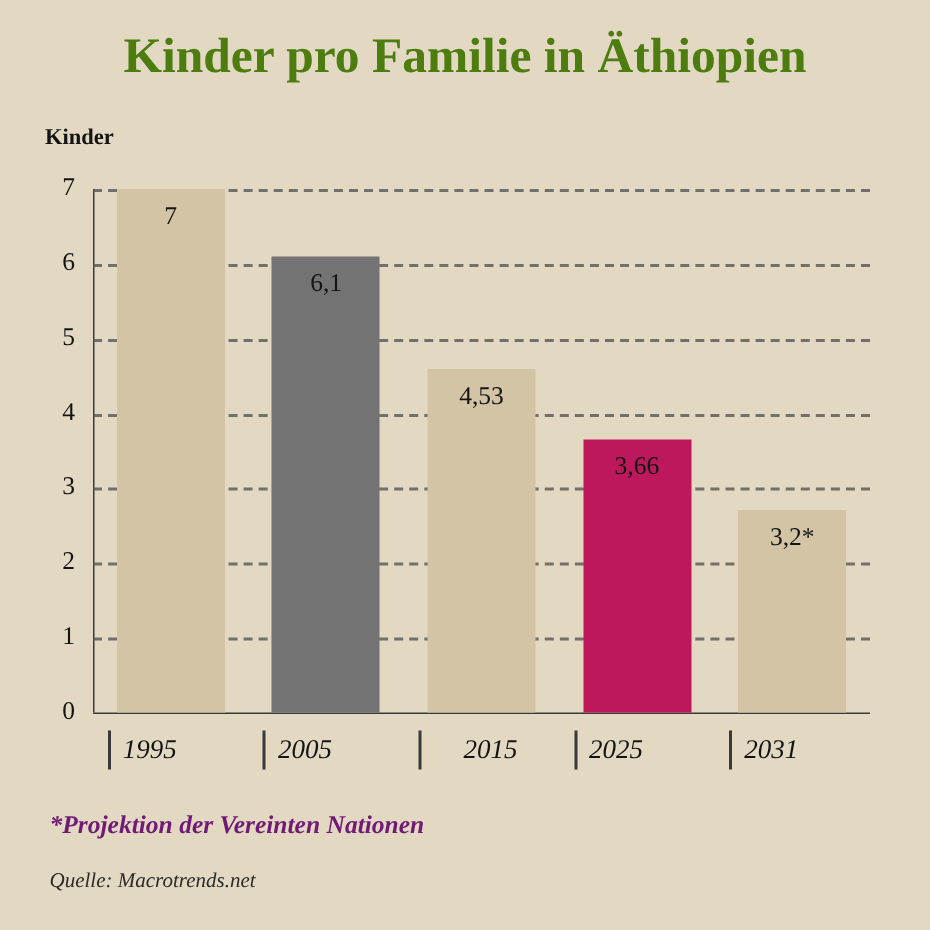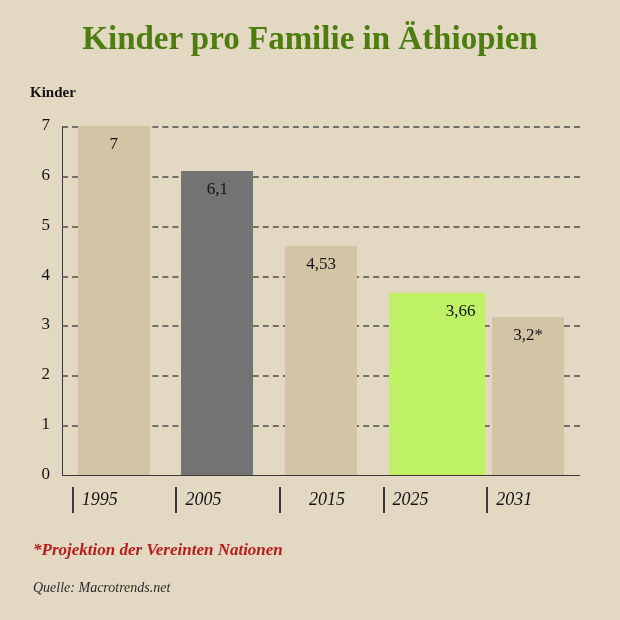--- a/index.html
+++ b/index.html
@@ -117,21 +117,21 @@
     white-space: nowrap;
   }
   .footnote {
     position: absolute;
     left: 33px;
     top: 540px;
     font-family: "Liberation Serif", serif;
     font-style: italic;
     font-weight: bold;
     font-size: 17px;
-    color: #b91c1c;
+    color: #701a75;
   }
   .source {
     position: absolute;
     left: 33px;
     top: 580px;
     font-family: "Liberation Serif", serif;
     font-style: italic;
     font-size: 14px;
     color: #2b2b2b;
   }
@@ -165,24 +165,24 @@
       <div class="ytick" style="top: 0px;">7</div>
       <div class="bar" style="left: 15.8px; width: 72px; height: 349px; background: rgb(210, 196, 164);">
         <div class="bar-value">7</div>
       </div>
       <div class="bar" style="left: 119.4px; width: 72px; height: 304.129px; background: #737373;">
         <div class="bar-value">6,1</div>
       </div>
       <div class="bar" style="left: 223px; width: 72px; height: 229px; background: rgb(210, 196, 164);">
         <div class="bar-value">4,53</div>
       </div>
-      <div class="bar" style="left: 326.6px; width: 72px; height: 182.477px; background: #bef264; padding-left: 24px;">
+      <div class="bar" style="left: 326.6px; width: 72px; height: 182.477px; background: #be185d;">
         <div class="bar-value">3,66</div>
       </div>
-      <div class="bar" style="left: 430.2px; width: 72px; height: 158px; background: rgb(210, 196, 164);">
+      <div class="bar" style="left: 430.2px; width: 72px; height: 135px; background: rgb(210, 196, 164);">
         <div class="bar-value">3,2*</div>
       </div>
     </div>
 
   <div class="xlabels" id="xlabels">
       <div class="xtick" style="left: 9.8px;"></div>
       <div class="xlabel" style="left: 19.8px;">1995</div>
       <div class="xtick" style="left: 113.4px;"></div>
       <div class="xlabel" style="left: 123.4px;">2005</div>
       <div class="xtick" style="left: 217px;"></div>

